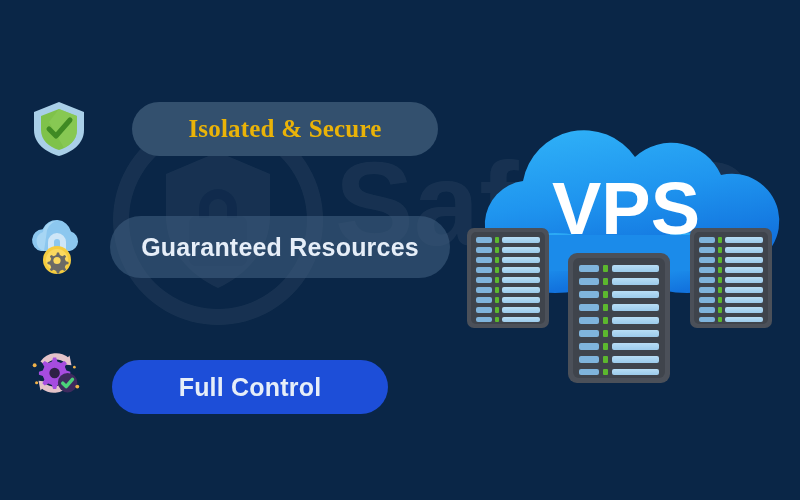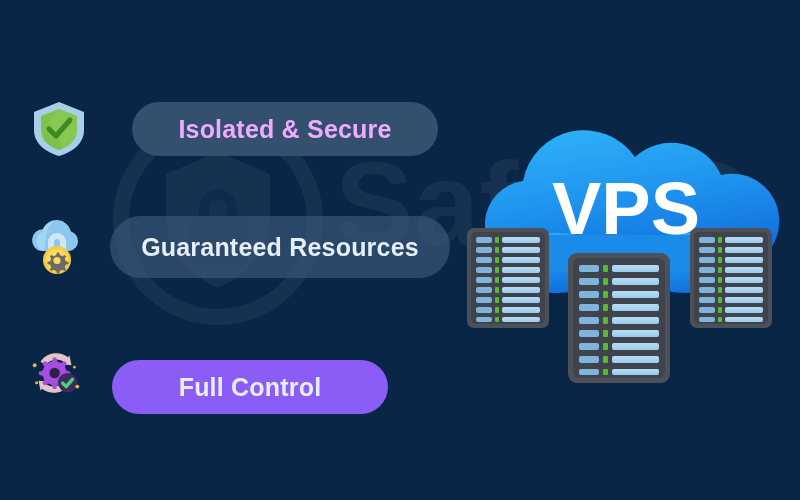--- a/index.html
+++ b/index.html
@@ -89,21 +89,21 @@
       <div class="feature-icon">
         <svg width="56" height="58" viewBox="0 0 56 58">
           <path d="M28 2 L53 12 L53 30 C53 43 42 52 28 56 C14 52 3 43 3 30 L3 12 Z" fill="#a9cfe8"></path>
           <path d="M28 9 L46 16 L46 30 C46 40 38 47 28 50 C18 47 10 40 10 30 L10 16 Z" fill="#7fc24a"></path>
           <path d="M28 9 L46 16 L46 30 C46 38 41 44 33 48 L18 22 Z" fill="#8ccb57" opacity="0.65"></path>
           <path d="M18 29 L25 36 L39 20" stroke="#3f8a23" stroke-width="5" fill="none" stroke-linecap="round" stroke-linejoin="round"></path>
         </svg>
       </div>
       <div class="icon-gap-1"></div>
       <div class="pill pill-solid" style="width: 306px; background: rgb(51, 80, 110);">
-        <span class="pill-label" style="color: #f0abfc;">Isolated &amp; Secure</span>
+        <span class="pill-label" style="color: #eab308; font-family: Liberation Serif, serif;">Isolated &amp; Secure</span>
       </div>
     </div>
 
     <div class="feature-row" id="row-2">
       <div class="feature-icon">
         <svg width="60" height="60" viewBox="0 0 60 60">
           <path d="M14 34 a11 11 0 0 1 1.6 -21.8 a15 15 0 0 1 28.4 2.4 a10 10 0 0 1 -1.2 19.4 Z" fill="#8cc7ef"></path>
           <path d="M17 34 a10 10 0 0 1 -1 -19 a13 13 0 0 1 13 -11 a13.5 13.5 0 0 0 -9.5 13 Z" fill="#a7d6f4"></path>
           <path d="M30 16 a9 9 0 0 0 -9 9 v12 h6 v-12 a3 3 0 0 1 6 0 v12 h6 v-12 a9 9 0 0 0 -9 -9 Z" fill="#cfe6f7"></path>
           <circle cx="30" cy="43" r="14" fill="#f5cc3f"></circle>
@@ -129,21 +129,21 @@
           <circle cx="31.6" cy="32" r="5.4" fill="#2f2147"></circle>
           <circle cx="45" cy="42" r="10" fill="#3d2a5e"></circle>
           <path d="M40 42.5 l3.5 3.5 l6.5 -7.5" stroke="#4bd17a" stroke-width="3.6" fill="none" stroke-linecap="round" stroke-linejoin="round"></path>
           <circle cx="11" cy="24" r="2" fill="#f0b24a"></circle>
           <circle cx="13" cy="42" r="1.6" fill="#f0b24a"></circle>
           <circle cx="55" cy="46" r="2" fill="#f0b24a"></circle>
           <circle cx="52" cy="26" r="1.4" fill="#f0b24a"></circle>
         </svg>
       </div>
       <div class="icon-gap-3"></div>
-      <div class="pill pill-solid" style="width: 276px; background: #8b5cf6; margin-top: 28px;">
+      <div class="pill pill-solid" style="width: 276px; background: #1d4ed8; margin-top: 28px;">
         <span class="pill-label" style="color: rgb(230, 238, 248);">Full Control</span>
       </div>
     </div>
   </div>
 
   <div class="illustration">
     <svg width="345" height="310" viewBox="0 0 345 310">
       <defs>
         <linearGradient id="cloudGrad" x1="0" y1="0" x2="0.35" y2="1">
           <stop offset="0%" stop-color="#31b4f8"></stop>

